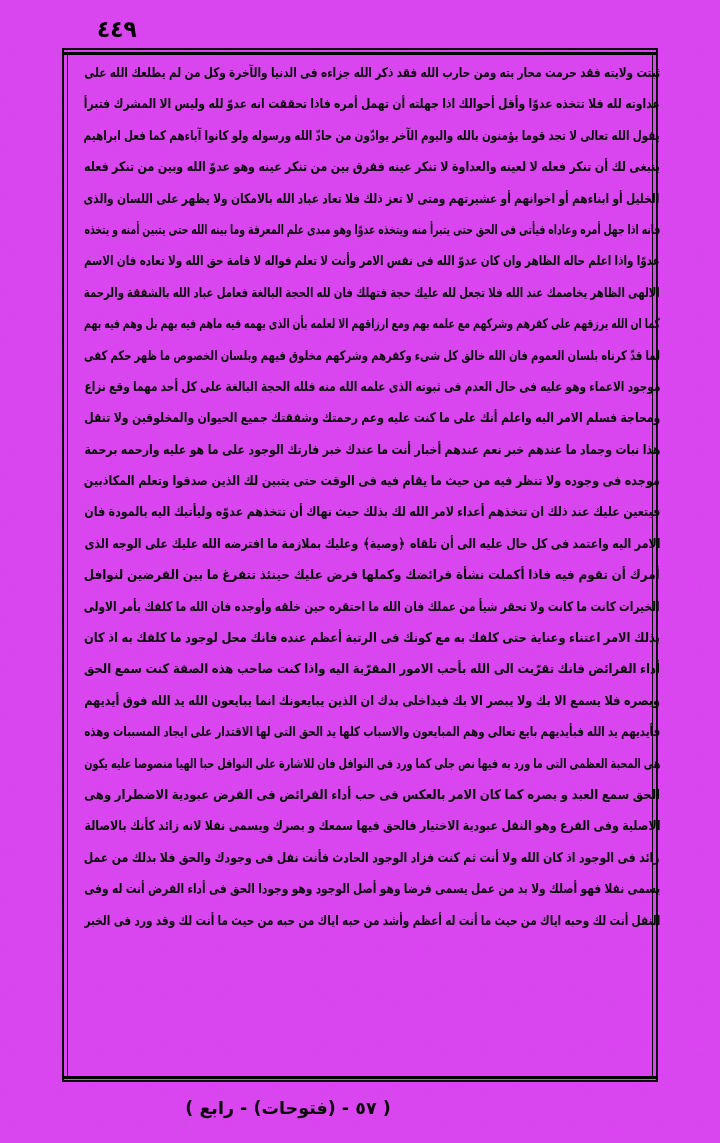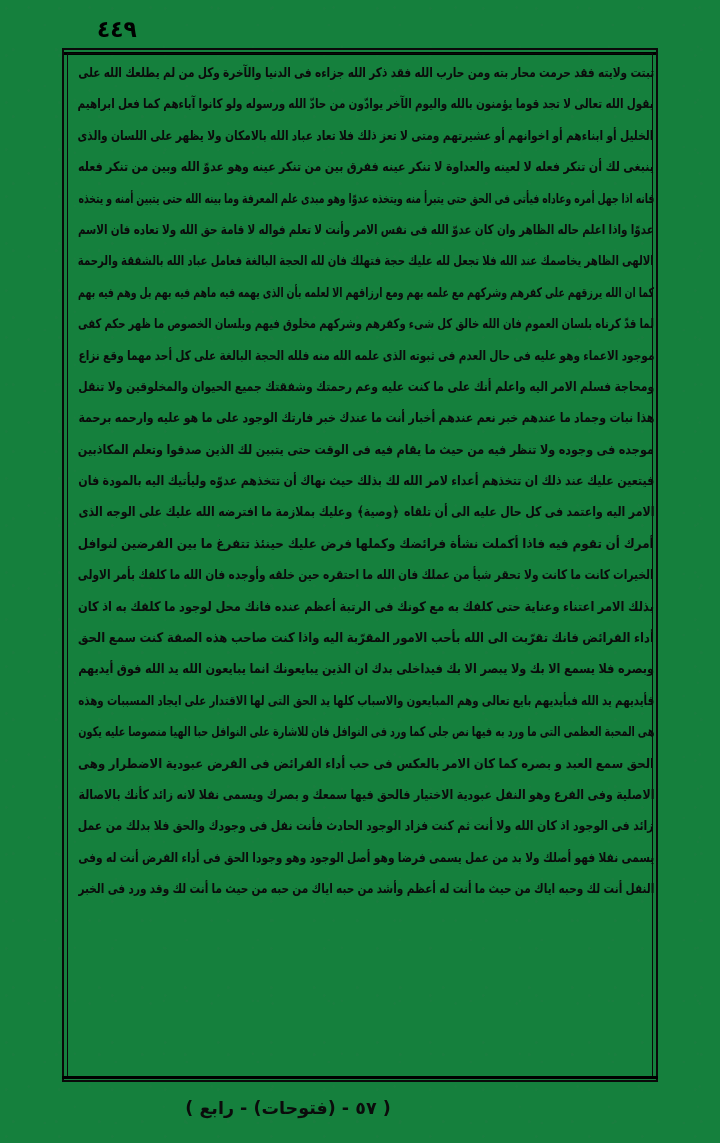--- a/index.html
+++ b/index.html
@@ -13,21 +13,21 @@
     position: relative;
     font-family: "DejaVu Sans", "Liberation Sans", sans-serif;
     overflow: hidden;
     color: #000000;
   }
 
   
   #page-sheet {
     position: absolute;
     inset: 0;
-    background: #15803d;
+    background: #d946ef;
   }
 
   
   #scan-grain {
     position: absolute;
     inset: 0;
     pointer-events: none;
     opacity: .055;
     background:
       radial-gradient(circle at 12% 18%, #6b6b60 0 1.2px, transparent 1.6px),
@@ -75,21 +75,21 @@
     width: 596px;
     height: 3px;
     background: #000;
   }
   #rule-top { top: 52px; }
   #rule-bottom { top: 1076px; }
 
   
   #body-text {
     position: absolute;
-    left: 76px;
+    left: 82px;
     top: 57px;
     width: 580px;
     height: 1016px;
     box-sizing: border-box;
     padding: 0 2px;
     direction: rtl;
     text-align: justify;
     text-align-last: justify;
     font-family: "DejaVu Sans", "Liberation Sans", sans-serif;
     font-size: 13.1px;
@@ -142,23 +142,24 @@
   <div id="scan-grain"></div>
 
   <div id="folio">٤٤٩</div>
 
   <div id="rule-top"></div>
 
   <div id="frame"></div>
 
   <div id="body-text">
       <span class="txt-line"><span class="fit" style="transform: scaleX(0.8065);">ثبتت ولايته فقد حرمت محار بته ومن حارب الله فقد ذكر الله جزاءه فى الدنيا والآخرة وكل من لم يطلعك الله على</span></span>
+      <span class="txt-line"><span class="fit" style="transform: scaleX(0.8254);">عداوته لله فلا تتخذه عدوّا وأقل أحوالك اذا جهلته أن تهمل أمره فاذا تحققت انه عدوّ لله وليس الا المشرك فتبرأ</span></span>
       <span class="txt-line"><span class="fit" style="transform: scaleX(0.7938);">يقول الله تعالى لا تجد قوما يؤمنون بالله واليوم الآخر يوادّون من حادّ الله ورسوله ولو كانوا آباءهم كما فعل ابراهيم</span></span>
+      <span class="txt-line"><span class="fit" style="transform: scaleX(0.8446);">ينبغى لك أن تنكر فعله لا لعينه والعداوة لا تنكر عينه ففرق بين من تنكر عينه وهو عدوّ الله وبين من تنكر فعله</span></span>
       <span class="txt-line"><span class="fit" style="transform: scaleX(0.813);">الخليل أو ابناءهم أو اخوانهم أو عشيرتهم ومتى لا تعز ذلك فلا تعاد عباد الله بالامكان ولا يظهر على اللسان والذى</span></span>
-      <span class="txt-line"><span class="fit" style="transform: scaleX(0.8446);">ينبغى لك أن تنكر فعله لا لعينه والعداوة لا تنكر عينه ففرق بين من تنكر عينه وهو عدوّ الله وبين من تنكر فعله</span></span>
       <span class="txt-line"><span class="fit" style="transform: scaleX(0.7125);">فانه اذا جهل أمره وعاداه فيأتى فى الحق حتى يتبرأ منه ويتخذه عدوّا وهو مبدى علم المعرفة وما بينه الله حتى يتبين أمنه و يتخذه</span></span>
       <span class="txt-line"><span class="fit" style="transform: scaleX(0.7946);">عدوّا واذا اعلم حاله الظاهر وان كان عدوّ الله فى نفس الامر وأنت لا تعلم فواله لا قامة حق الله ولا تعاده فان الاسم</span></span>
       <span class="txt-line"><span class="fit" style="transform: scaleX(0.7744);">الالهى الظاهر يخاصمك عند الله فلا تجعل لله عليك حجة فتهلك فان لله الحجة البالغة فعامل عباد الله بالشفقة والرحمة</span></span>
       <span class="txt-line"><span class="fit" style="transform: scaleX(0.7199);">كما ان الله يرزقهم على كفرهم وشركهم مع علمه بهم ومع ارزاقهم الا لعلمه بأن الذى يهمه فيه ماهم فيه بهم بل وهم فيه بهم</span></span>
       <span class="txt-line"><span class="fit" style="transform: scaleX(0.7701);">لما قدّ كرناه بلسان العموم فان الله خالق كل شىء وكفرهم وشركهم مخلوق فيهم وبلسان الخصوص ما ظهر حكم كفى</span></span>
       <span class="txt-line"><span class="fit" style="transform: scaleX(0.8051);">موجود الاعماء وهو عليه فى حال العدم فى ثبوته الذى علمه الله منه فلله الحجة البالغة على كل أحد مهما وقع نزاع</span></span>
       <span class="txt-line"><span class="fit" style="transform: scaleX(0.8296);">ومحاجة فسلم الامر اليه واعلم أنك على ما كنت عليه وعم رحمتك وشفقتك جميع الحيوان والمخلوقين ولا تنقل</span></span>
       <span class="txt-line"><span class="fit" style="transform: scaleX(0.8404);">هذا نبات وجماد ما عندهم خبر نعم عندهم أخبار أنت ما عندك خبر فارتك الوجود على ما هو عليه وارحمه برحمة</span></span>
       <span class="txt-line"><span class="fit" style="transform: scaleX(0.8548);">موجده فى وجوده ولا تنظر فيه من حيث ما يقام فيه فى الوقت حتى يتبين لك الذين صدقوا وتعلم المكاذبين</span></span>
       <span class="txt-line"><span class="fit" style="transform: scaleX(0.8454);">فيتعين عليك عند ذلك ان تتخذهم أعداء لامر الله لك بذلك حيث نهاك أن تتخذهم عدوّه وليأتيك اليه بالمودة فان</span></span>

